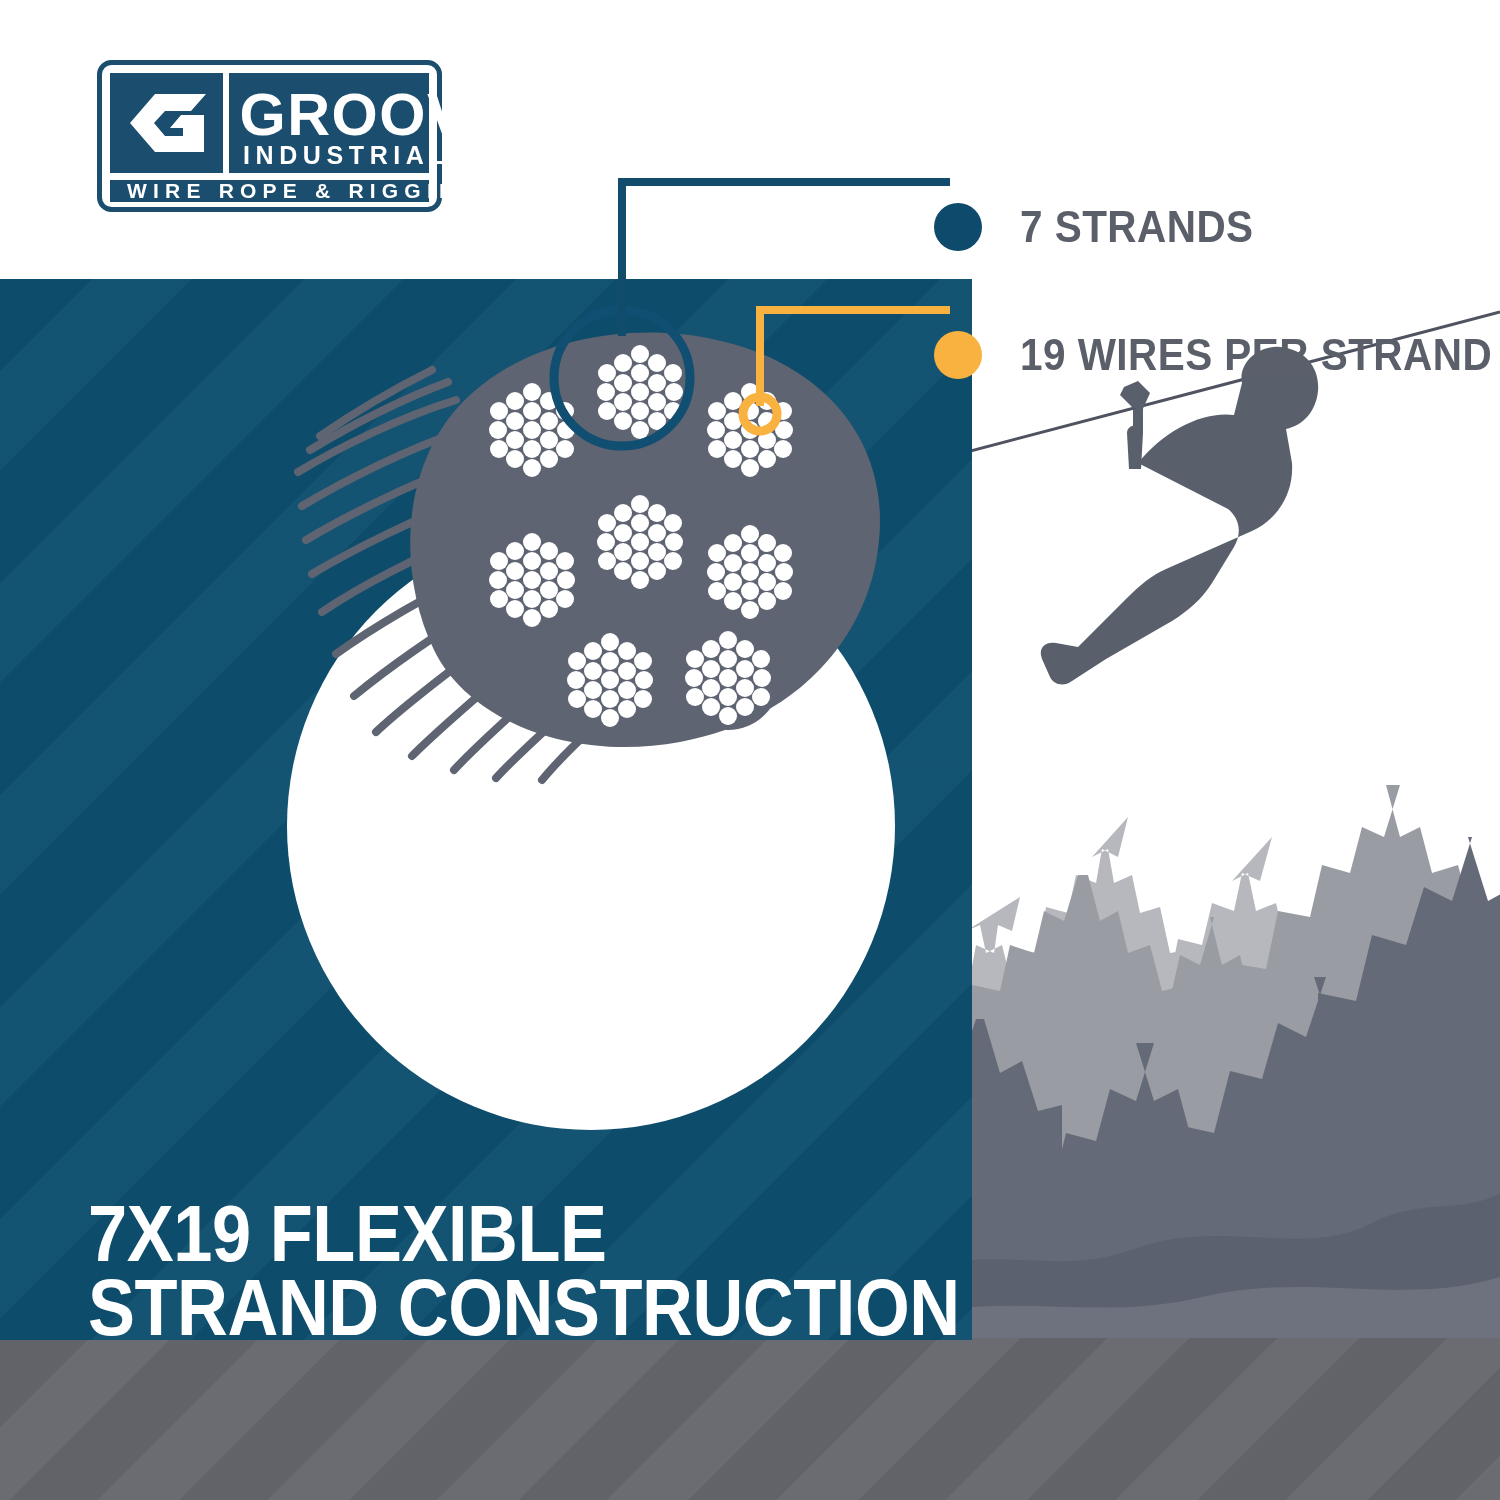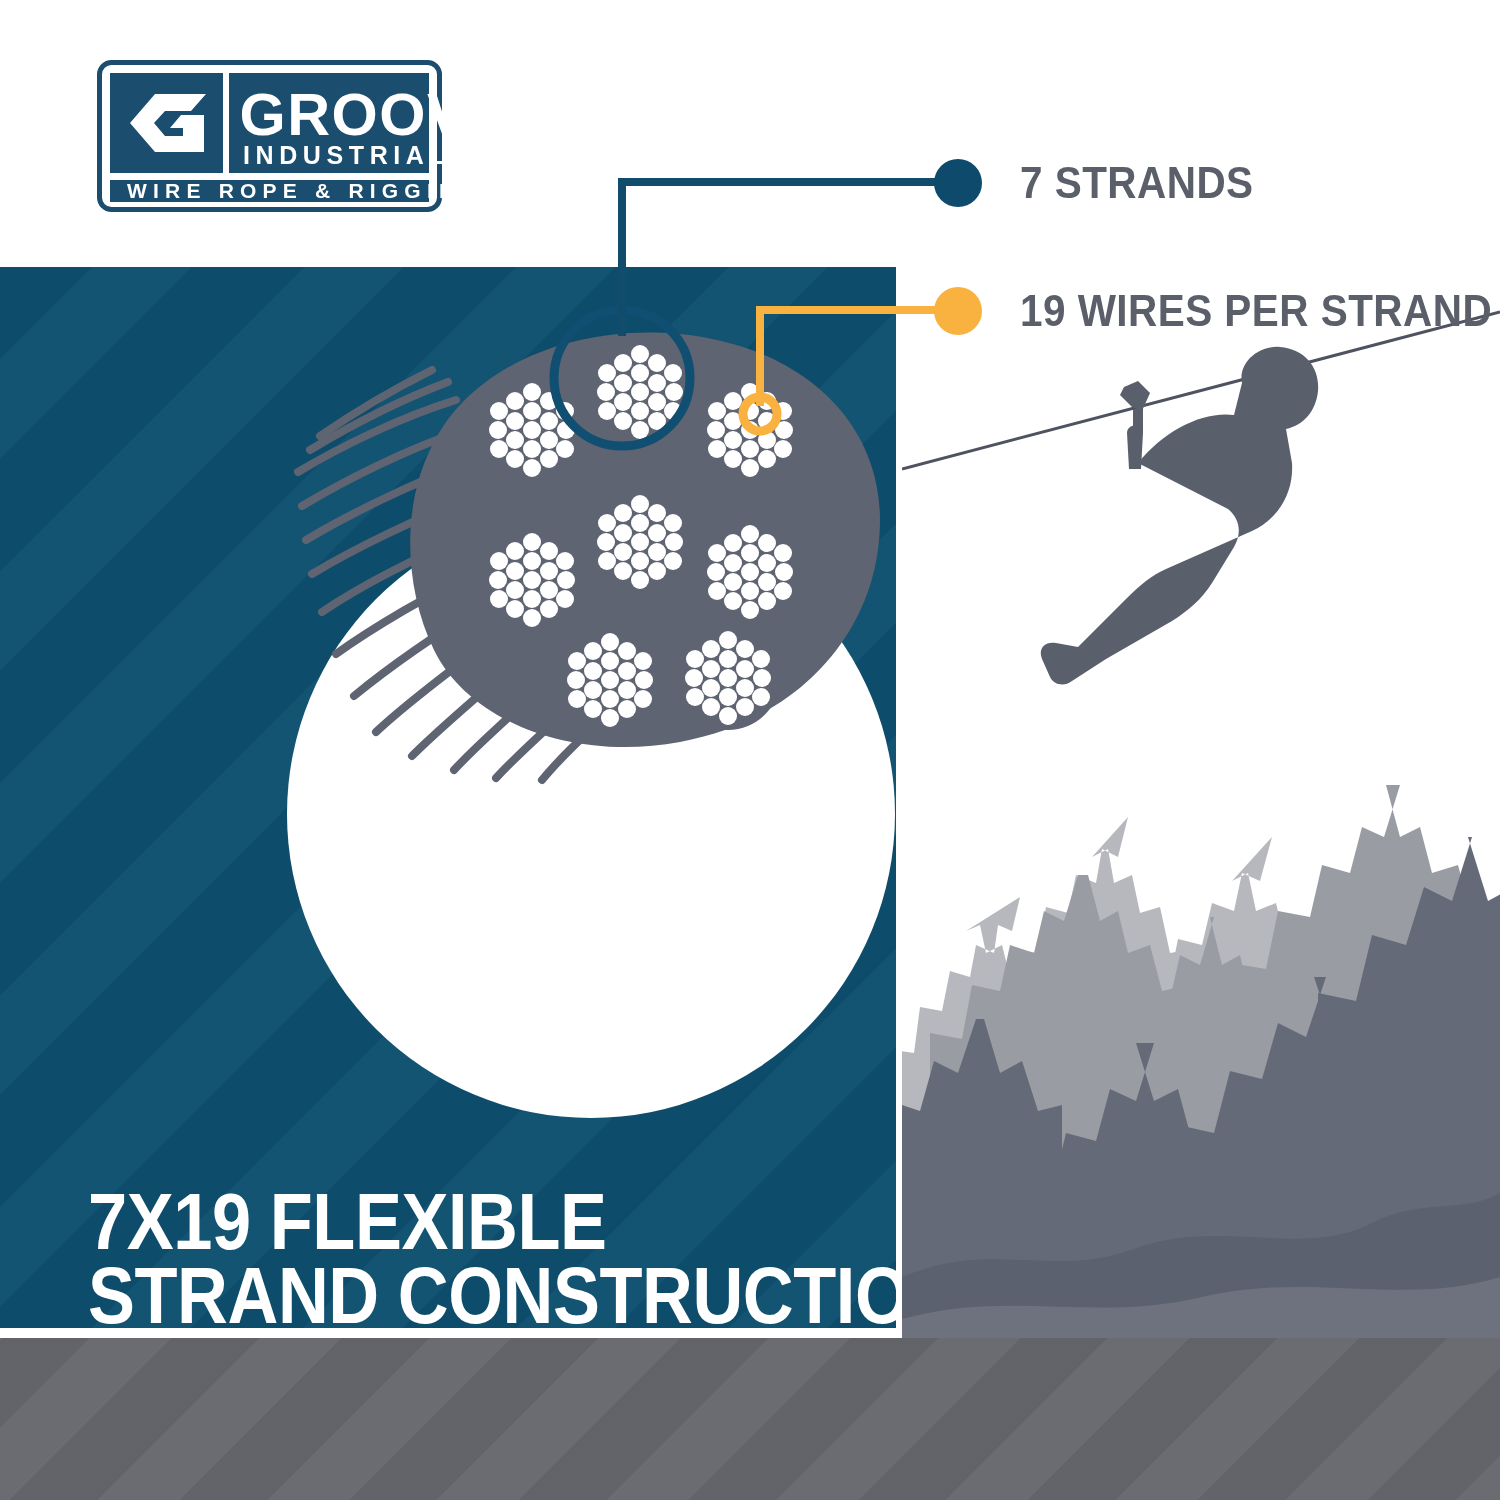--- a/index.html
+++ b/index.html
@@ -12,21 +12,21 @@
   .gray-band .stripes{position:absolute;inset:-40px;
     background:repeating-linear-gradient(135deg,
       rgba(255,255,255,.035) 0px, rgba(255,255,255,.035) 58px,
       rgba(0,0,0,.035) 58px, rgba(0,0,0,.035) 120px);}
 
   
   .photo{position:absolute;left:902px;top:277px;width:598px;height:1061px;
     background:#ffffff;overflow:hidden;}
 
   
-  .blue-panel{position:absolute;left:0;top:267px;width:896px;height:1061px;
+  .blue-panel{position:absolute;left:0;top:279px;width:972px;height:1061px;
     background:#0d4f6e;overflow:hidden;}
   .blue-panel .stripes{position:absolute;inset:-60px;
     background:repeating-linear-gradient(135deg,
       rgba(255,255,255,.028) 0px, rgba(255,255,255,.028) 70px,
       rgba(0,0,0,.030) 70px, rgba(0,0,0,.030) 150px);}
 
   
   .rope-disc{position:absolute;left:287px;top:243px;width:608px;height:608px;
     border-radius:50%;background:#ffffff;}
 
@@ -34,21 +34,21 @@
   .headline{position:absolute;left:88px;top:918px;width:790px;color:#ffffff;
     font-family:"Liberation Sans Narrow","Liberation Sans",sans-serif;
     font-weight:700;font-size:80px;line-height:.93;letter-spacing:-0.5px;
     transform:scaleX(.88);transform-origin:left top;white-space:nowrap;}
   .headline div{margin:0;padding:0;}
 
   
   .logo{position:absolute;left:97px;top:60px;width:345px;height:152px;}
 
   
-  .callout{position:absolute;display:flex;align-items:center;}
+  .callout{position:absolute;display:flex;align-items:center;margin-top:44px;}
   .callout .label{font-family:"Liberation Sans Narrow","Liberation Sans",sans-serif;
     font-weight:700;font-size:44px;letter-spacing:.5px;color:#5b5f6a;
     transform:scaleX(.92);transform-origin:left center;white-space:nowrap;}
   .dot{border-radius:50%;flex:0 0 auto;}
   .c1{left:934px;top:158px;}
   .c1 .dot{width:48px;height:48px;background:#0e4a6b;}
   .c2{left:934px;top:286px;}
   .c2 .dot{width:48px;height:48px;background:#f9b23f;}
   .c3{left:941px;top:404px;}
   .c3 .dot{width:34px;height:34px;background:#5e6471;}

